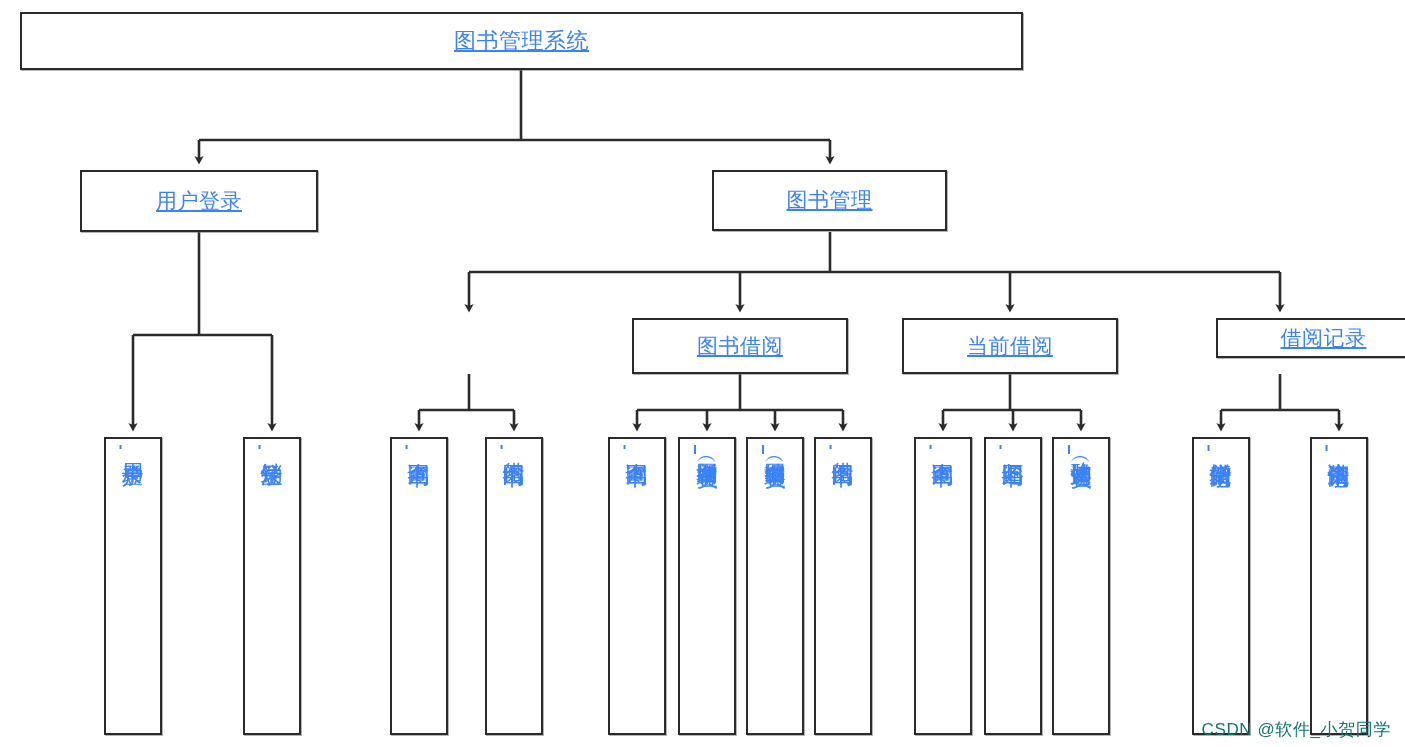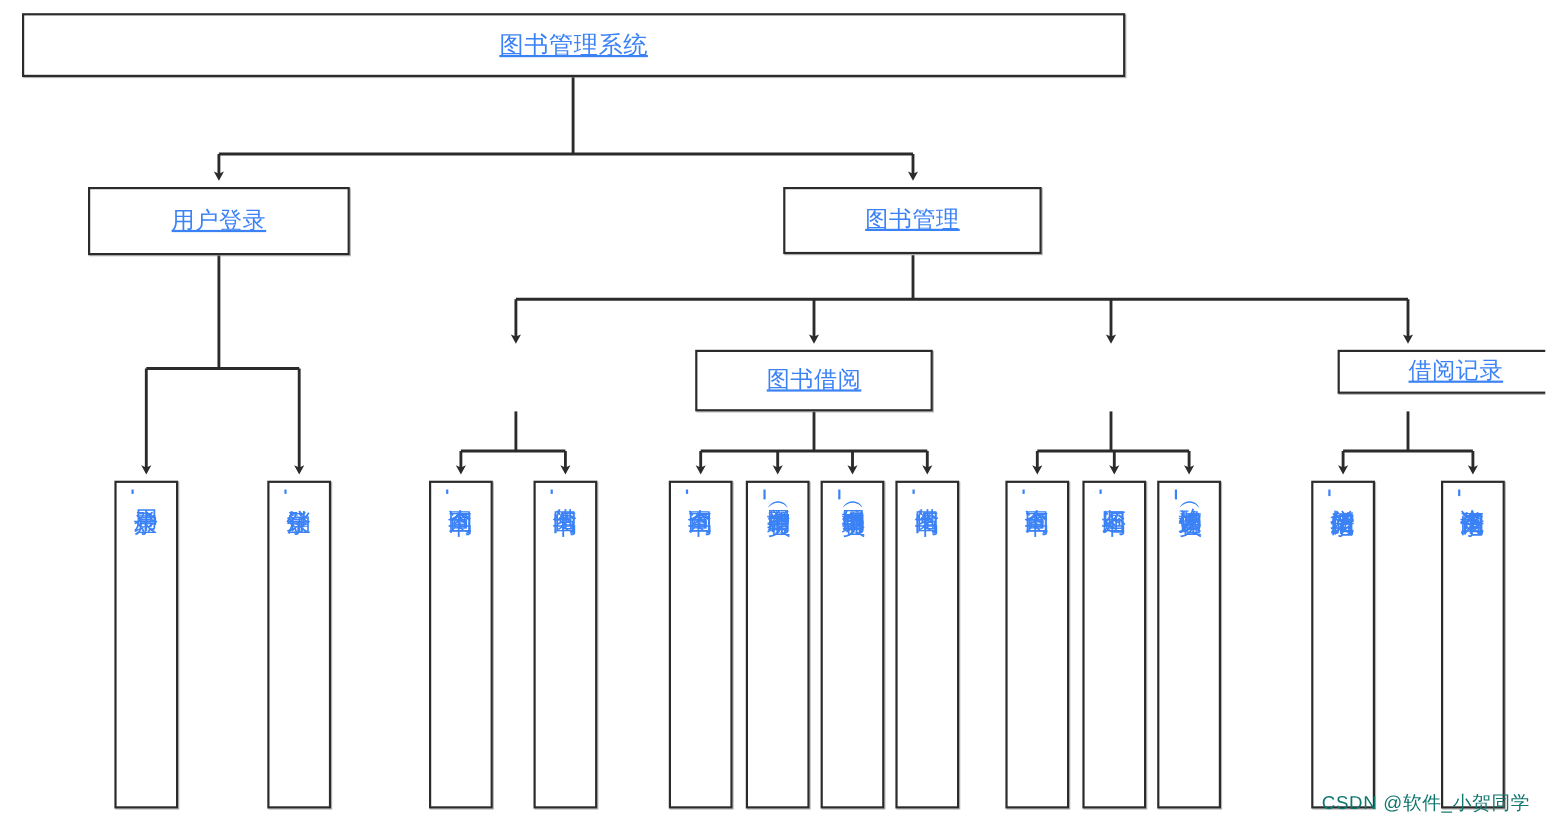--- a/index.html
+++ b/index.html
@@ -137,20 +137,23 @@
   <div class="node horiz" style="left:80px; top:170px; width:238px; height:62px;">
     <span class="label">用户登录</span>
   </div>
   <div class="node horiz" style="left:712px; top:170px; width:235px; height:61px;">
     <span class="label">图书管理</span>
   </div>
 
   <div class="node horiz" style="left:632px; top:318px; width:216px; height:56px;">
     <span class="label">图书借阅</span>
   </div>
+  <div class="node horiz" style="left:902px; top:318px; width:216px; height:56px;">
+    <span class="label">当前借阅</span>
+  </div>
   <div class="node horiz" style="left:1216px; top:318px; width:215px; height:40px;">
     <span class="label">借阅记录</span>
   </div>
 
   <div class="node vert" style="left:104px; top:437px; width:58px; height:298px;">
     <span class="label">用户登录</span>
   </div>
   <div class="node vert" style="left:243px; top:437px; width:58px; height:298px;">
     <span class="label">注销登录</span>
   </div>

